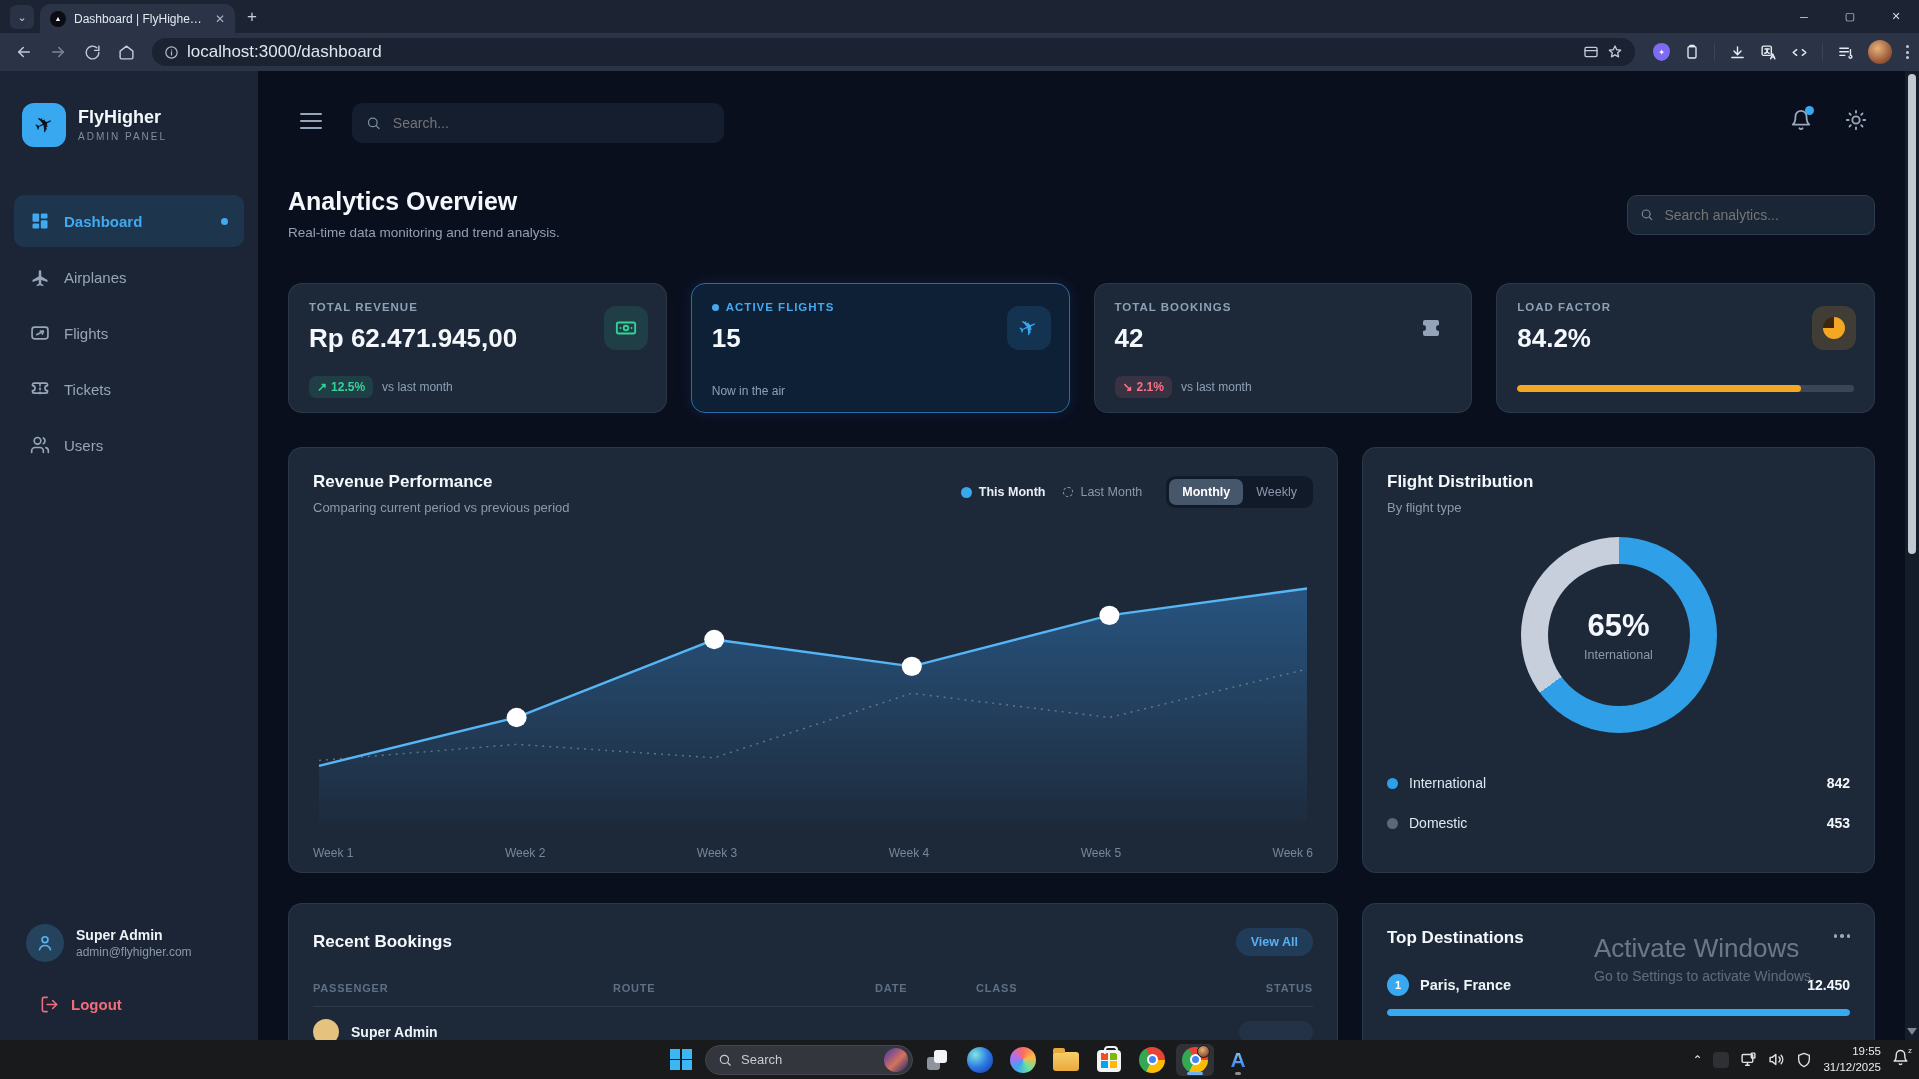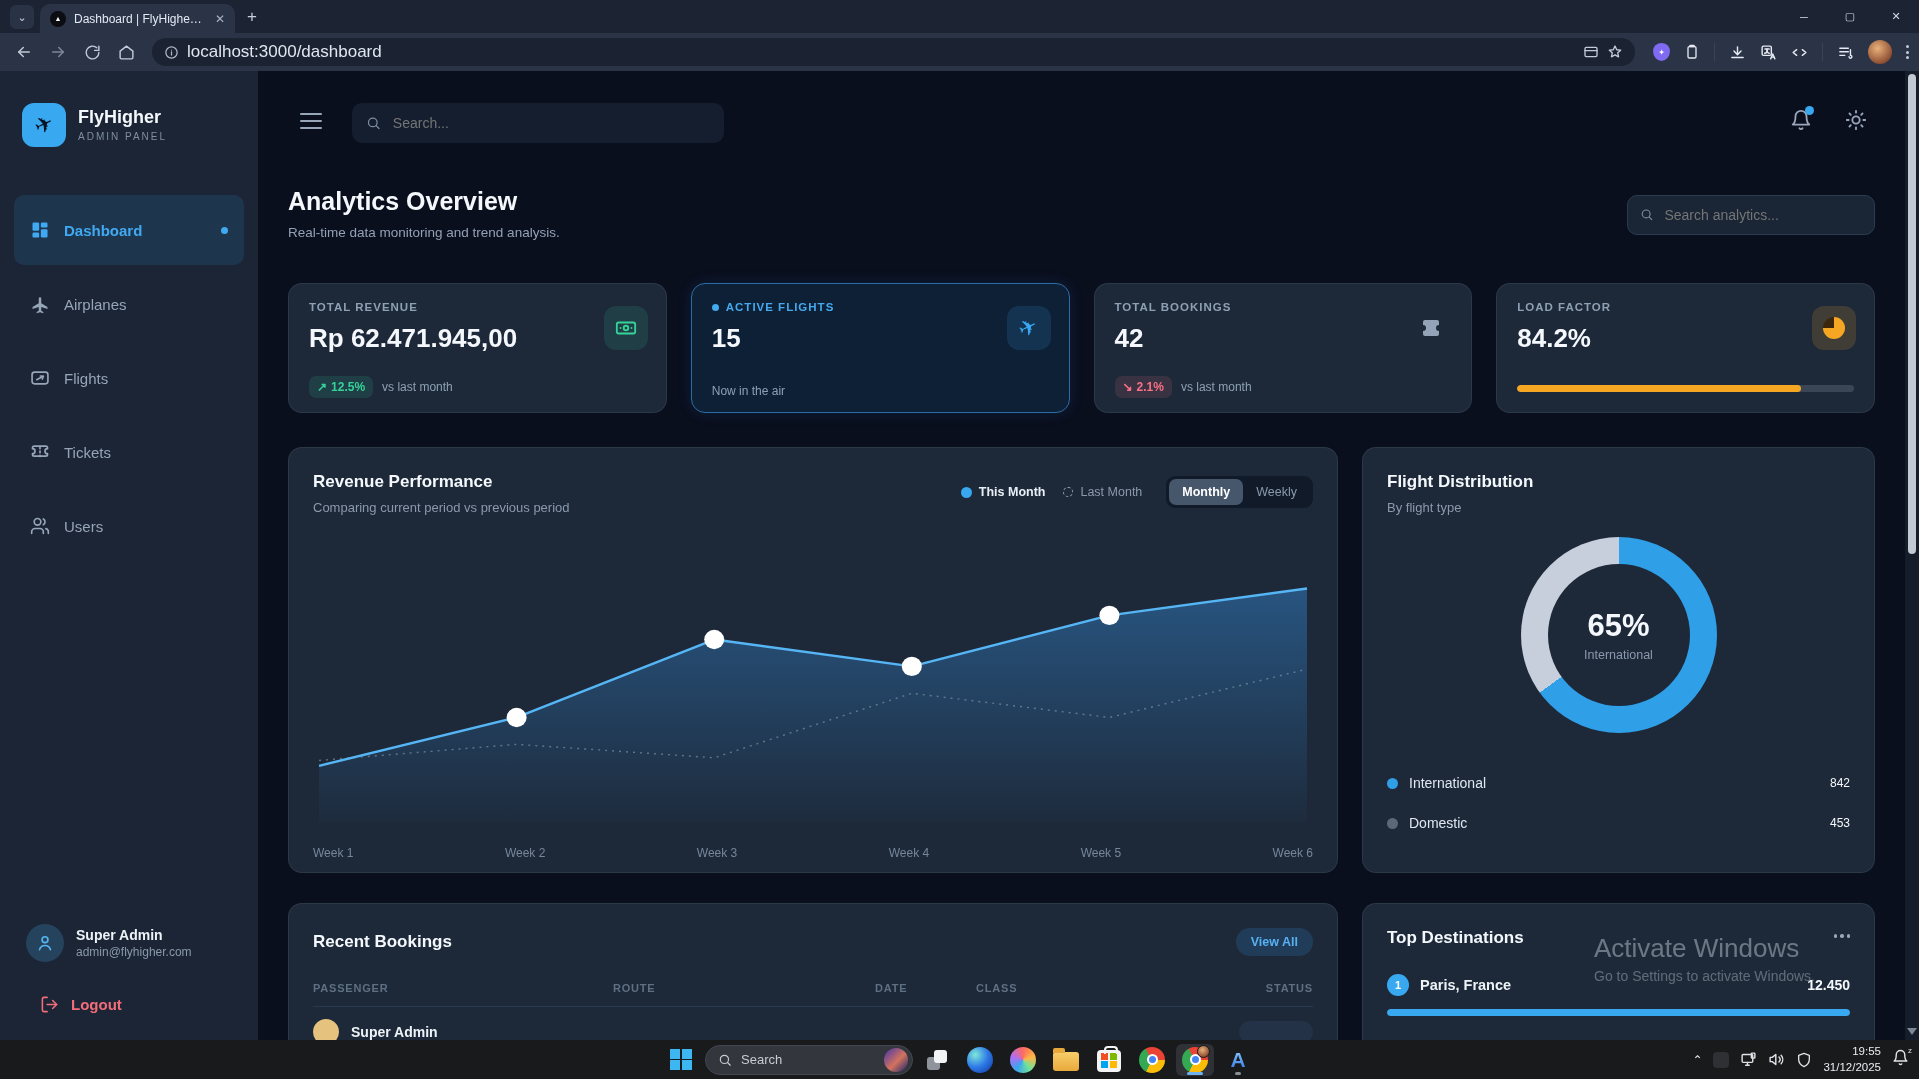--- a/index.html
+++ b/index.html
@@ -33,21 +33,21 @@
   .app{position:absolute;top:71px;bottom:39px;left:0;right:0;background:#0a0f1e;overflow:hidden;}
 
   
   .sidebar{position:absolute;left:0;top:0;bottom:0;width:258px;background:#1b2535;}
   .brand{display:flex;align-items:center;gap:12px;padding:32px 22px 0 22px;}
   .brand-logo{width:44px;height:44px;border-radius:12px;background:#38a8f0;display:grid;place-items:center;flex:none;}
   .brand-logo span{font-size:22px;color:#07111f;transform:rotate(-25deg);}
   .brand-name{font-size:18px;font-weight:bold;color:#f4f8fc;line-height:1.1;}
   .brand-sub{font-size:10px;letter-spacing:2px;color:#7f8da0;margin-top:3px;}
   .nav{padding:48px 14px 0 14px;}
-  .nav-item{height:70px;margin-bottom:4px;border-radius:10px;display:flex;align-items:center;gap:14px;padding:0 16px;color:#97a5b8;font-size:15px;}
+  .nav-item{height:52px;margin-bottom:4px;border-radius:10px;display:flex;align-items:center;gap:14px;padding:0 16px;color:#97a5b8;font-size:15px;}
   .nav-item svg,.nav-item .gicon{flex:none;}
   .nav-item.active{background:rgba(56,168,240,.13);color:#41a9f1;font-weight:bold;}
   .nav-item.active .adot{margin-left:auto;width:7px;height:7px;border-radius:50%;background:#41a9f1;}
   .side-user{position:absolute;left:26px;bottom:78px;display:flex;align-items:center;gap:12px;}
   .side-avatar{width:38px;height:38px;border-radius:50%;background:#25435c;display:grid;place-items:center;color:#58b2f0;}
   .su-name{font-size:14px;font-weight:bold;color:#eef3f8;}
   .su-email{font-size:12px;color:#8a98aa;margin-top:2px;}
   .logout{position:absolute;left:40px;bottom:26px;display:flex;align-items:center;gap:12px;color:#f26d79;font-size:15px;font-weight:bold;}
 
   
@@ -112,21 +112,21 @@
   .dist-card{flex:1;position:relative;padding:24px;}
   .donut{width:196px;height:196px;border-radius:50%;margin:22px auto 0 auto;position:relative;}
   .donut::after{content:"";position:absolute;inset:27px;border-radius:50%;background:#1d2939;}
   .donut-center{position:absolute;inset:0;display:flex;flex-direction:column;align-items:center;justify-content:center;z-index:2;}
   .dc-val{font-size:31px;font-weight:bold;color:#f4f8fc;}
   .dc-lab{font-size:12.5px;color:#8a99ac;margin-top:4px;}
   .dist-legend{margin-top:30px;}
   .dl-row{display:flex;align-items:center;gap:11px;height:40px;}
   .dl-dot{width:11px;height:11px;border-radius:50%;}
   .dl-name{font-size:14px;color:#dfe7f0;}
-  .dl-val{margin-left:auto;font-size:12px;font-weight:normal;color:#f4f8fc;}
+  .dl-val{margin-left:auto;font-size:14px;font-weight:bold;color:#f4f8fc;}
 
   
   .bottom{position:absolute;left:288px;top:832px;height:300px;display:flex;gap:24px;right:44px;}
   .book-card{width:1050px;position:relative;padding:24px;}
   .book-head{display:flex;justify-content:space-between;align-items:center;}
   .view-all{background:rgba(56,152,236,.18);color:#57b0f2;font-size:12.5px;font-weight:bold;padding:7px 15px;border-radius:16px;border:none;font-family:"Liberation Sans",sans-serif;}
   .tbl-head{display:grid;grid-template-columns:300px 262px 101px 1fr 90px;margin-top:26px;font-size:11px;letter-spacing:.8px;color:#5f6f84;font-weight:bold;}
   .tbl-head .r{text-align:right;}
   .tbl-div{height:1px;background:#2a3a4e;margin-top:12px;}
   .tbl-row{display:flex;align-items:center;margin-top:12px;}

